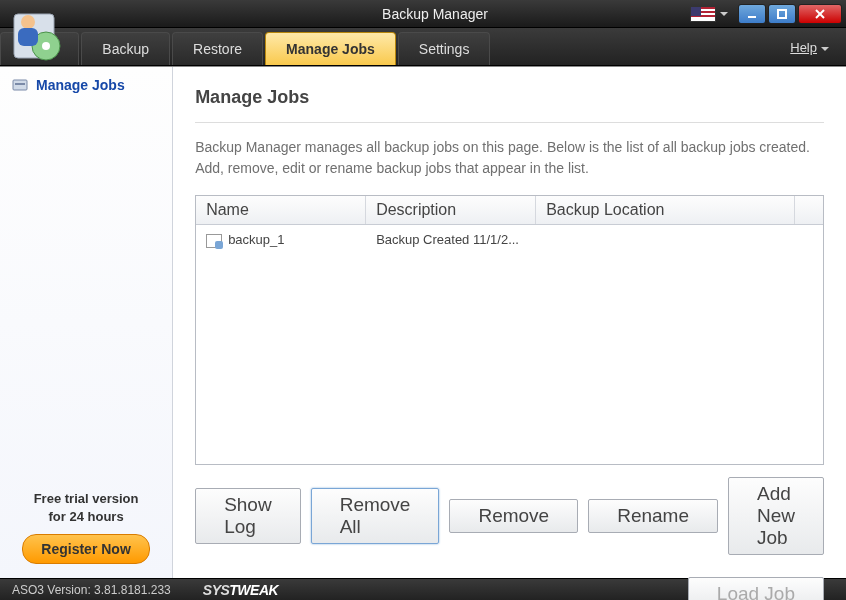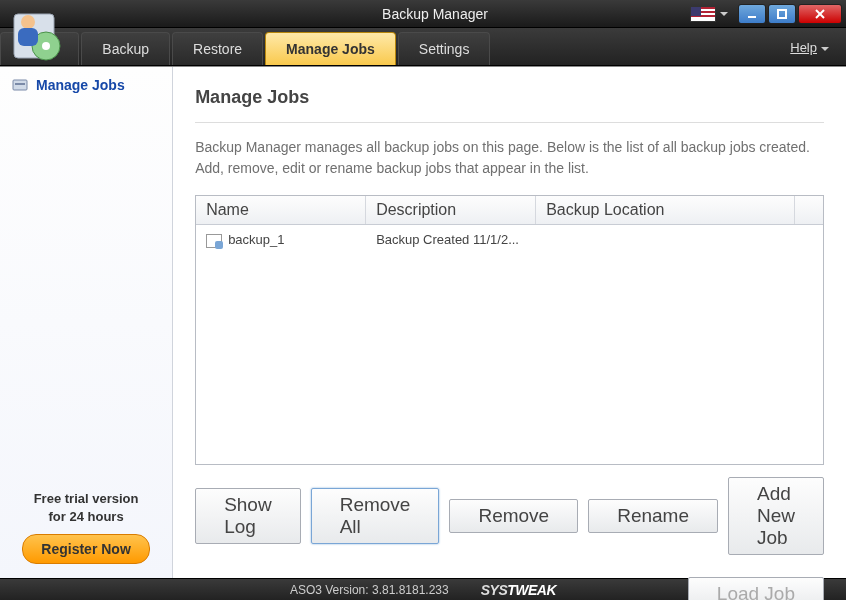--- a/index.html
+++ b/index.html
@@ -53,21 +53,21 @@
 .row-icon { width:16px; height:14px; display:inline-block; background: #fff; border: 1px solid #999; position: relative; vertical-align: middle; margin-right: 6px; }
 .row-icon::after { content: ""; position: absolute; right: -2px; bottom: -2px; width: 8px; height: 8px; background: #7aa6d6; border-radius: 2px; }
 
 .btnrow { margin-top: 12px; display: flex; gap: 10px; align-items: center; }
 .btn { background: linear-gradient(#fdfdfd, #e8eaec); border: 1px solid #a8acb4; border-radius: 2px; padding: 5px 28px; font-size: 19px; color: #444; cursor: pointer; }
 .btn.highlight { border: 1px solid #7aa6d6; box-shadow: 0 0 2px #7aa6d6; }
 .btnrow-right { margin-top: 28px; text-align: right; }
 .btn.disabled { color: #aaa; cursor: default; }
 
 
-.statusbar { height: 22px; background: linear-gradient(#3a3a3a, #222); color: #ccc; font-size: 12px; display: flex; align-items: center; padding: 0 12px; justify-content: center; border-top: 1px solid #000; gap: 32px; }
+.statusbar { height: 22px; background: linear-gradient(#3a3a3a, #222); color: #ccc; font-size: 12px; display: flex; align-items: center; padding: 0 12px; justify-content: flex-start; border-top: 1px solid #000; gap: 32px; }
 .brand { font-style: italic; font-weight: bold; color: #ddd; font-size: 14px; letter-spacing: -0.5px; }
 .brand b { color: #fff; }
 </style>
 </head>
 <body>
 
 <div class="titlebar">
   <div class="titlebar-left"></div>
   <div class="titlebar-title">Backup Manager</div>
   <div class="titlebar-controls">

